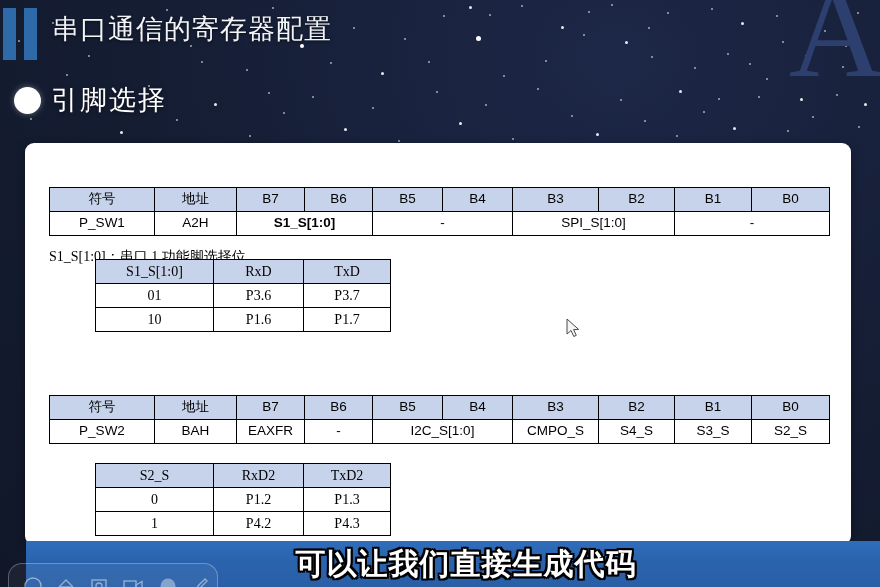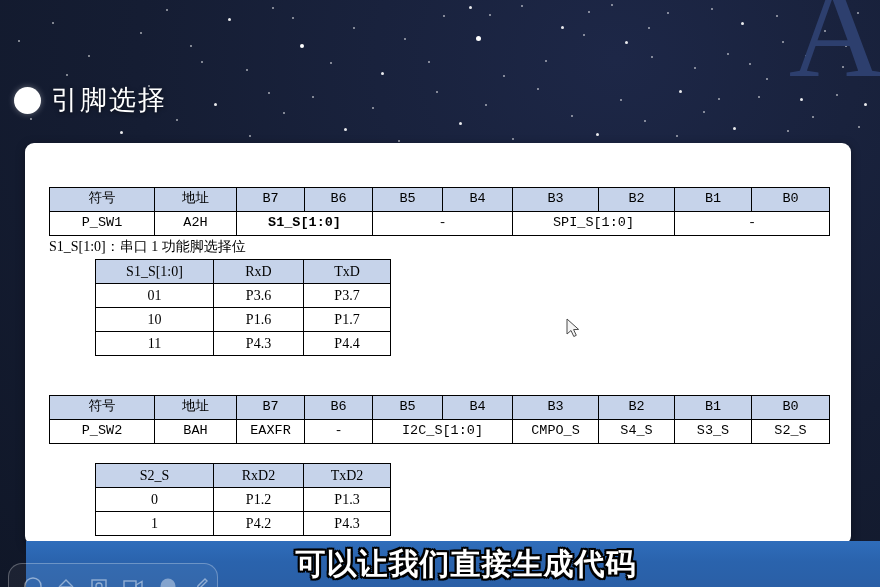--- a/index.html
+++ b/index.html
@@ -67,21 +67,21 @@
   #doc-inner{position:absolute;left:0;top:0;width:826px;height:402px;}
   #section-heading{
     position:absolute;left:24px;top:10px;
     font-size:21px;font-weight:bold;color:#111;
     white-space:nowrap;
   }
   #section-heading .num{display:inline-block;min-width:112px;}
   
   table.reg{
     border-collapse:collapse;position:absolute;
-    font-family:Liberation Mono, monospace;
+    font-family:Liberation Sans, sans-serif;
     table-layout:fixed;
   }
   table.reg th,table.reg td{
     border:1px solid #000;
     text-align:center;
     font-size:13.5px;
     color:#000;
     padding:1px 0 2px;
     height:20px;
     line-height:1.15;
@@ -102,21 +102,21 @@
     font-size:14px;color:#000;height:23px;padding:0;
   }
   table.sel th{background:#c6d3ea;font-weight:normal;}
   table.sel td{background:#ffffff;}
   #table-s1s{left:70px;top:116px;}
   #table-s2s{left:70px;top:320px;}
   .note{
     position:absolute;font-family:"Liberation Serif",serif;
     font-size:14px;color:#000;white-space:nowrap;
   }
-  #note-s1{left:24px;top:95px;}
+  #note-s1{left:24px;top:105px;}
   #note-s2{left:24px;top:299px;}
   
   #table-tool{
     position:absolute;left:398px;top:263px;
     width:26px;height:26px;background:#fafafa;
     border:1px solid #c9c9c9;border-radius:2px;
     box-shadow:0 1px 2px rgba(0,0,0,.18);
     display:flex;align-items:center;justify-content:center;
   }
   
@@ -234,20 +234,25 @@
       <i style="left:588px;top:11px;width:2px;height:2px;opacity:0.62"></i>
       <i style="left:718px;top:98px;width:2px;height:2px;opacity:0.62"></i>
       <i style="left:749px;top:63px;width:2px;height:2px;opacity:0.62"></i>
       <i style="left:776px;top:15px;width:2px;height:2px;opacity:0.62"></i>
       <i style="left:805px;top:55px;width:2px;height:2px;opacity:0.62"></i>
       <i style="left:845px;top:45px;width:2px;height:2px;opacity:0.62"></i>
     </div>
 
   <div id="watermark-a">A</div>
 
+  <div id="title-bar">
+    <span class="accent-bar b1"></span>
+    <span class="accent-bar b2"></span>
+    <div id="slide-title">串口通信的寄存器配置</div>
+  </div>
 
   <div id="bullet-row">
     <span id="bullet-dot"></span>
     <span id="bullet-text">引脚选择</span>
   </div>
 
   <div id="doc-panel">
     <div id="doc-inner">
 
 
@@ -308,25 +313,20 @@
         <tbody>
           <tr>
             <td>01</td>
             <td>P3.6</td>
             <td>P3.7</td>
           </tr>
           <tr>
             <td>10</td>
             <td>P1.6</td>
             <td>P1.7</td>
-          </tr>
-          <tr>
-            <td>11</td>
-            <td>P4.3</td>
-            <td>P4.4</td>
           </tr>
         </tbody>
       </table>
 
       <div id="table-tool">
         <svg width="18" height="18" viewBox="0 0 18 18">
           <g stroke="#9b6a72" stroke-width="1" fill="none">
             <rect x="4.5" y="4.5" width="9" height="9"></rect>
             <line x1="4.5" y1="7.5" x2="13.5" y2="7.5"></line>
             <line x1="4.5" y1="10.5" x2="13.5" y2="10.5"></line>

